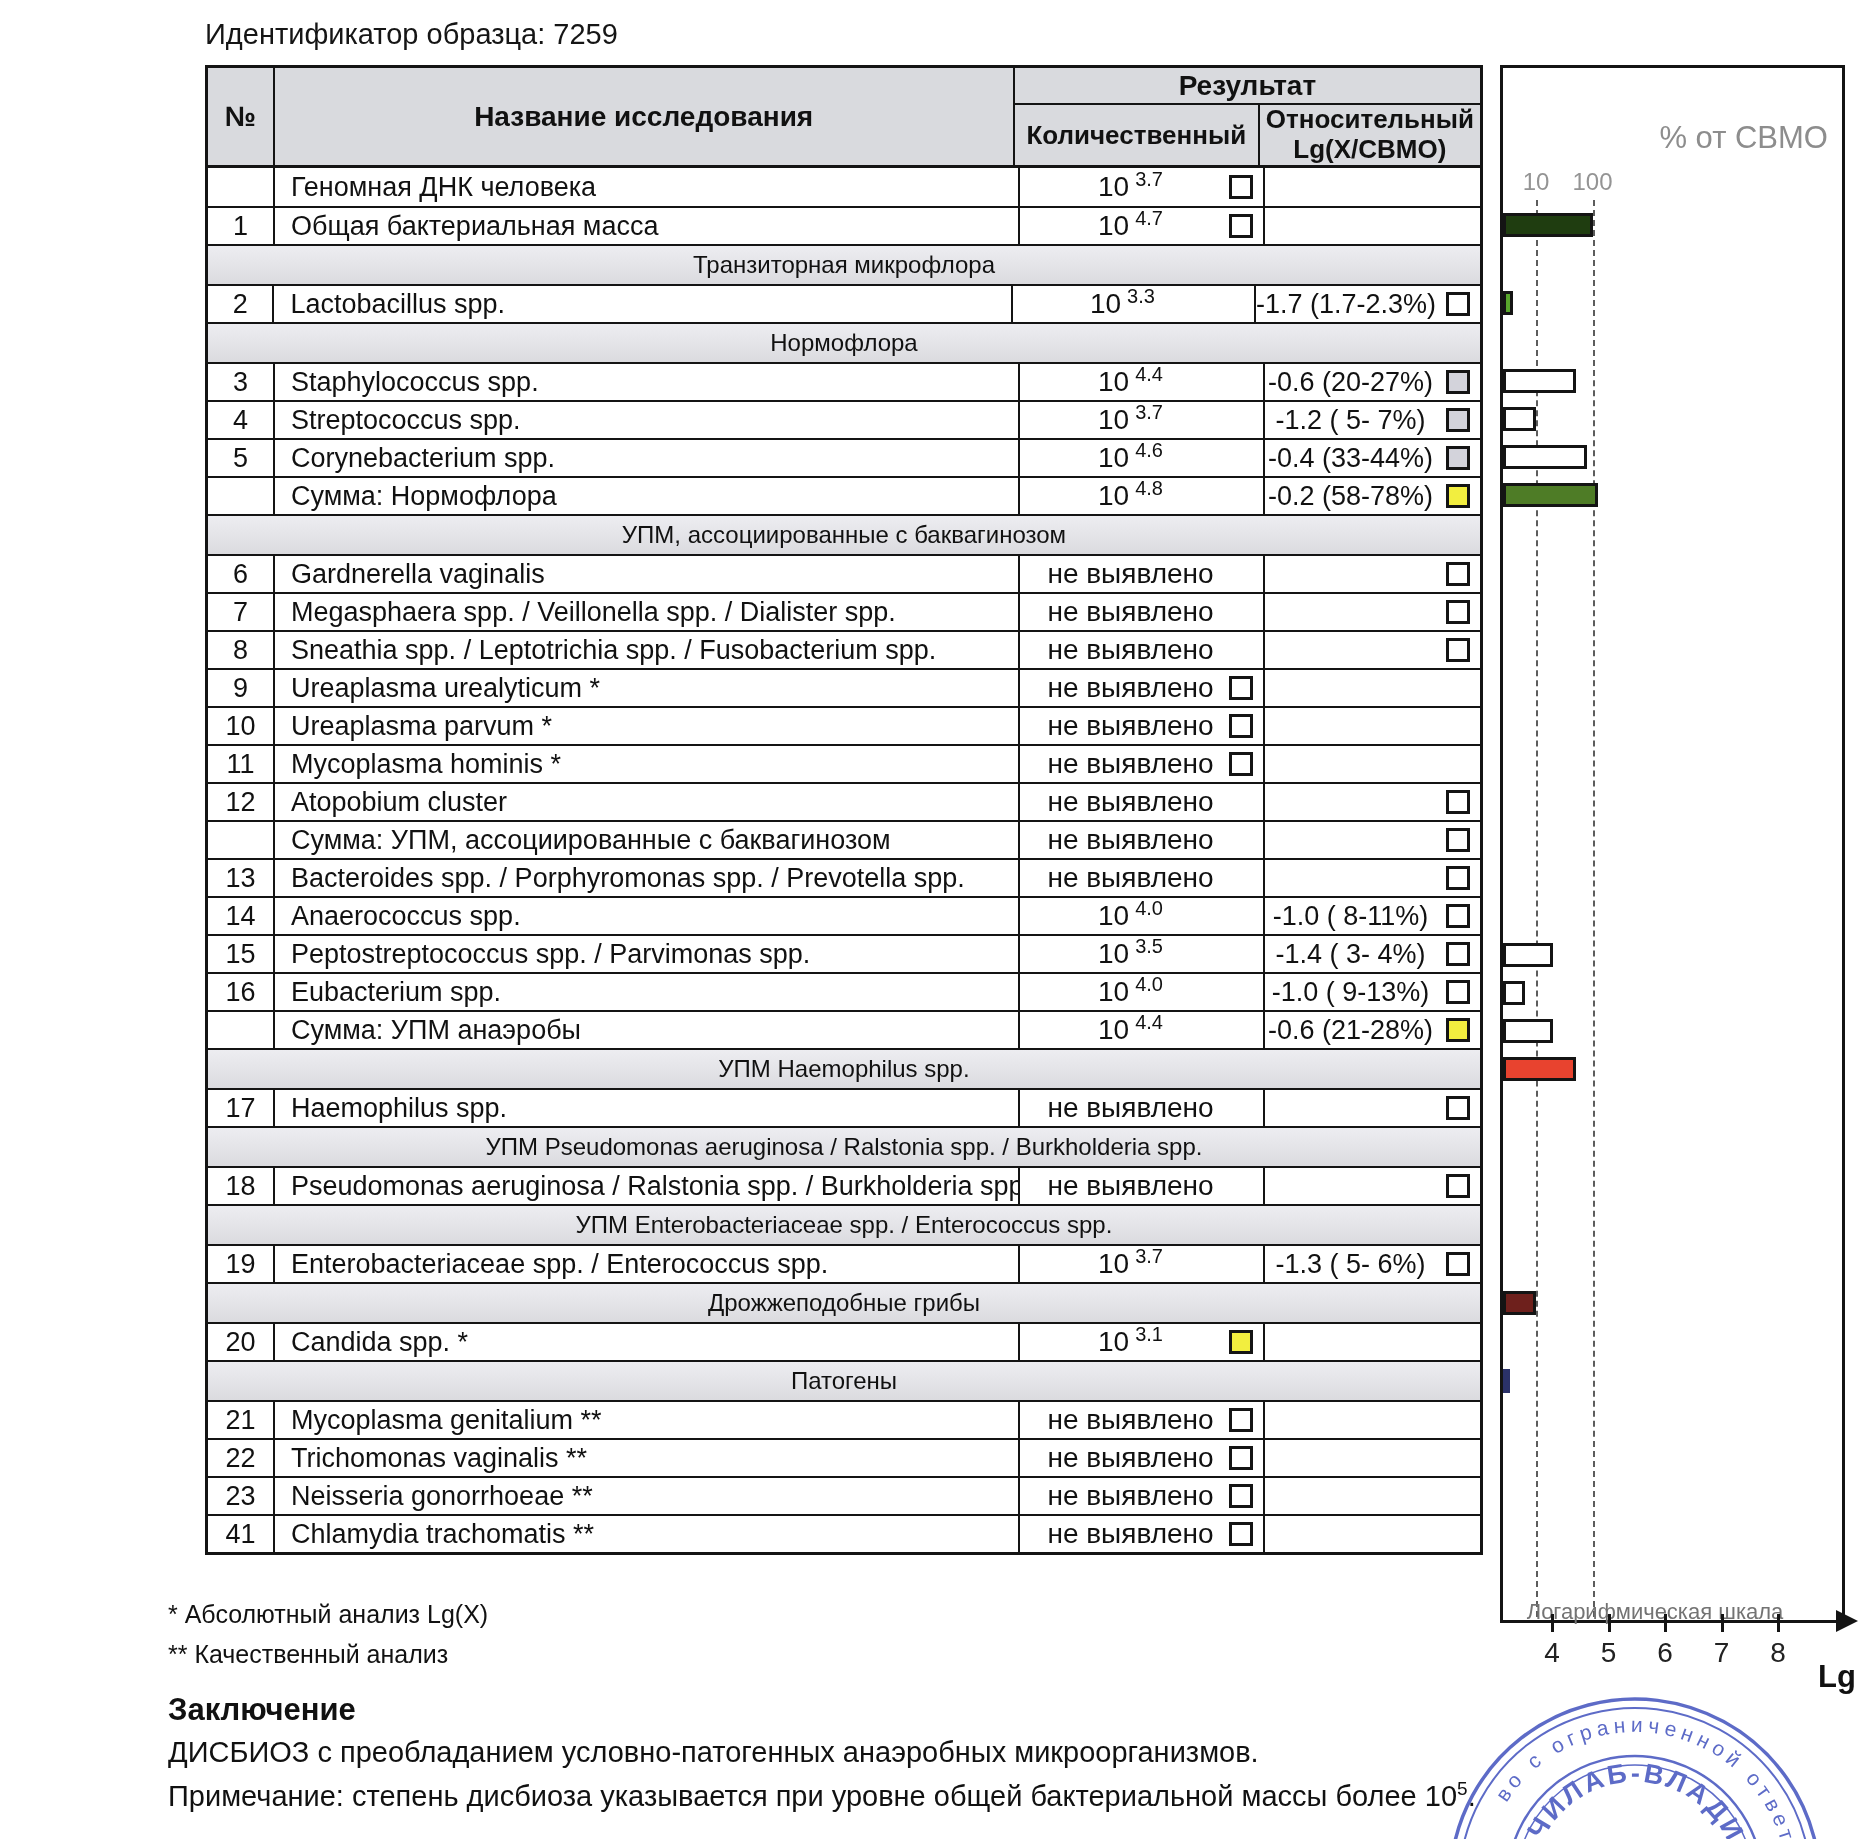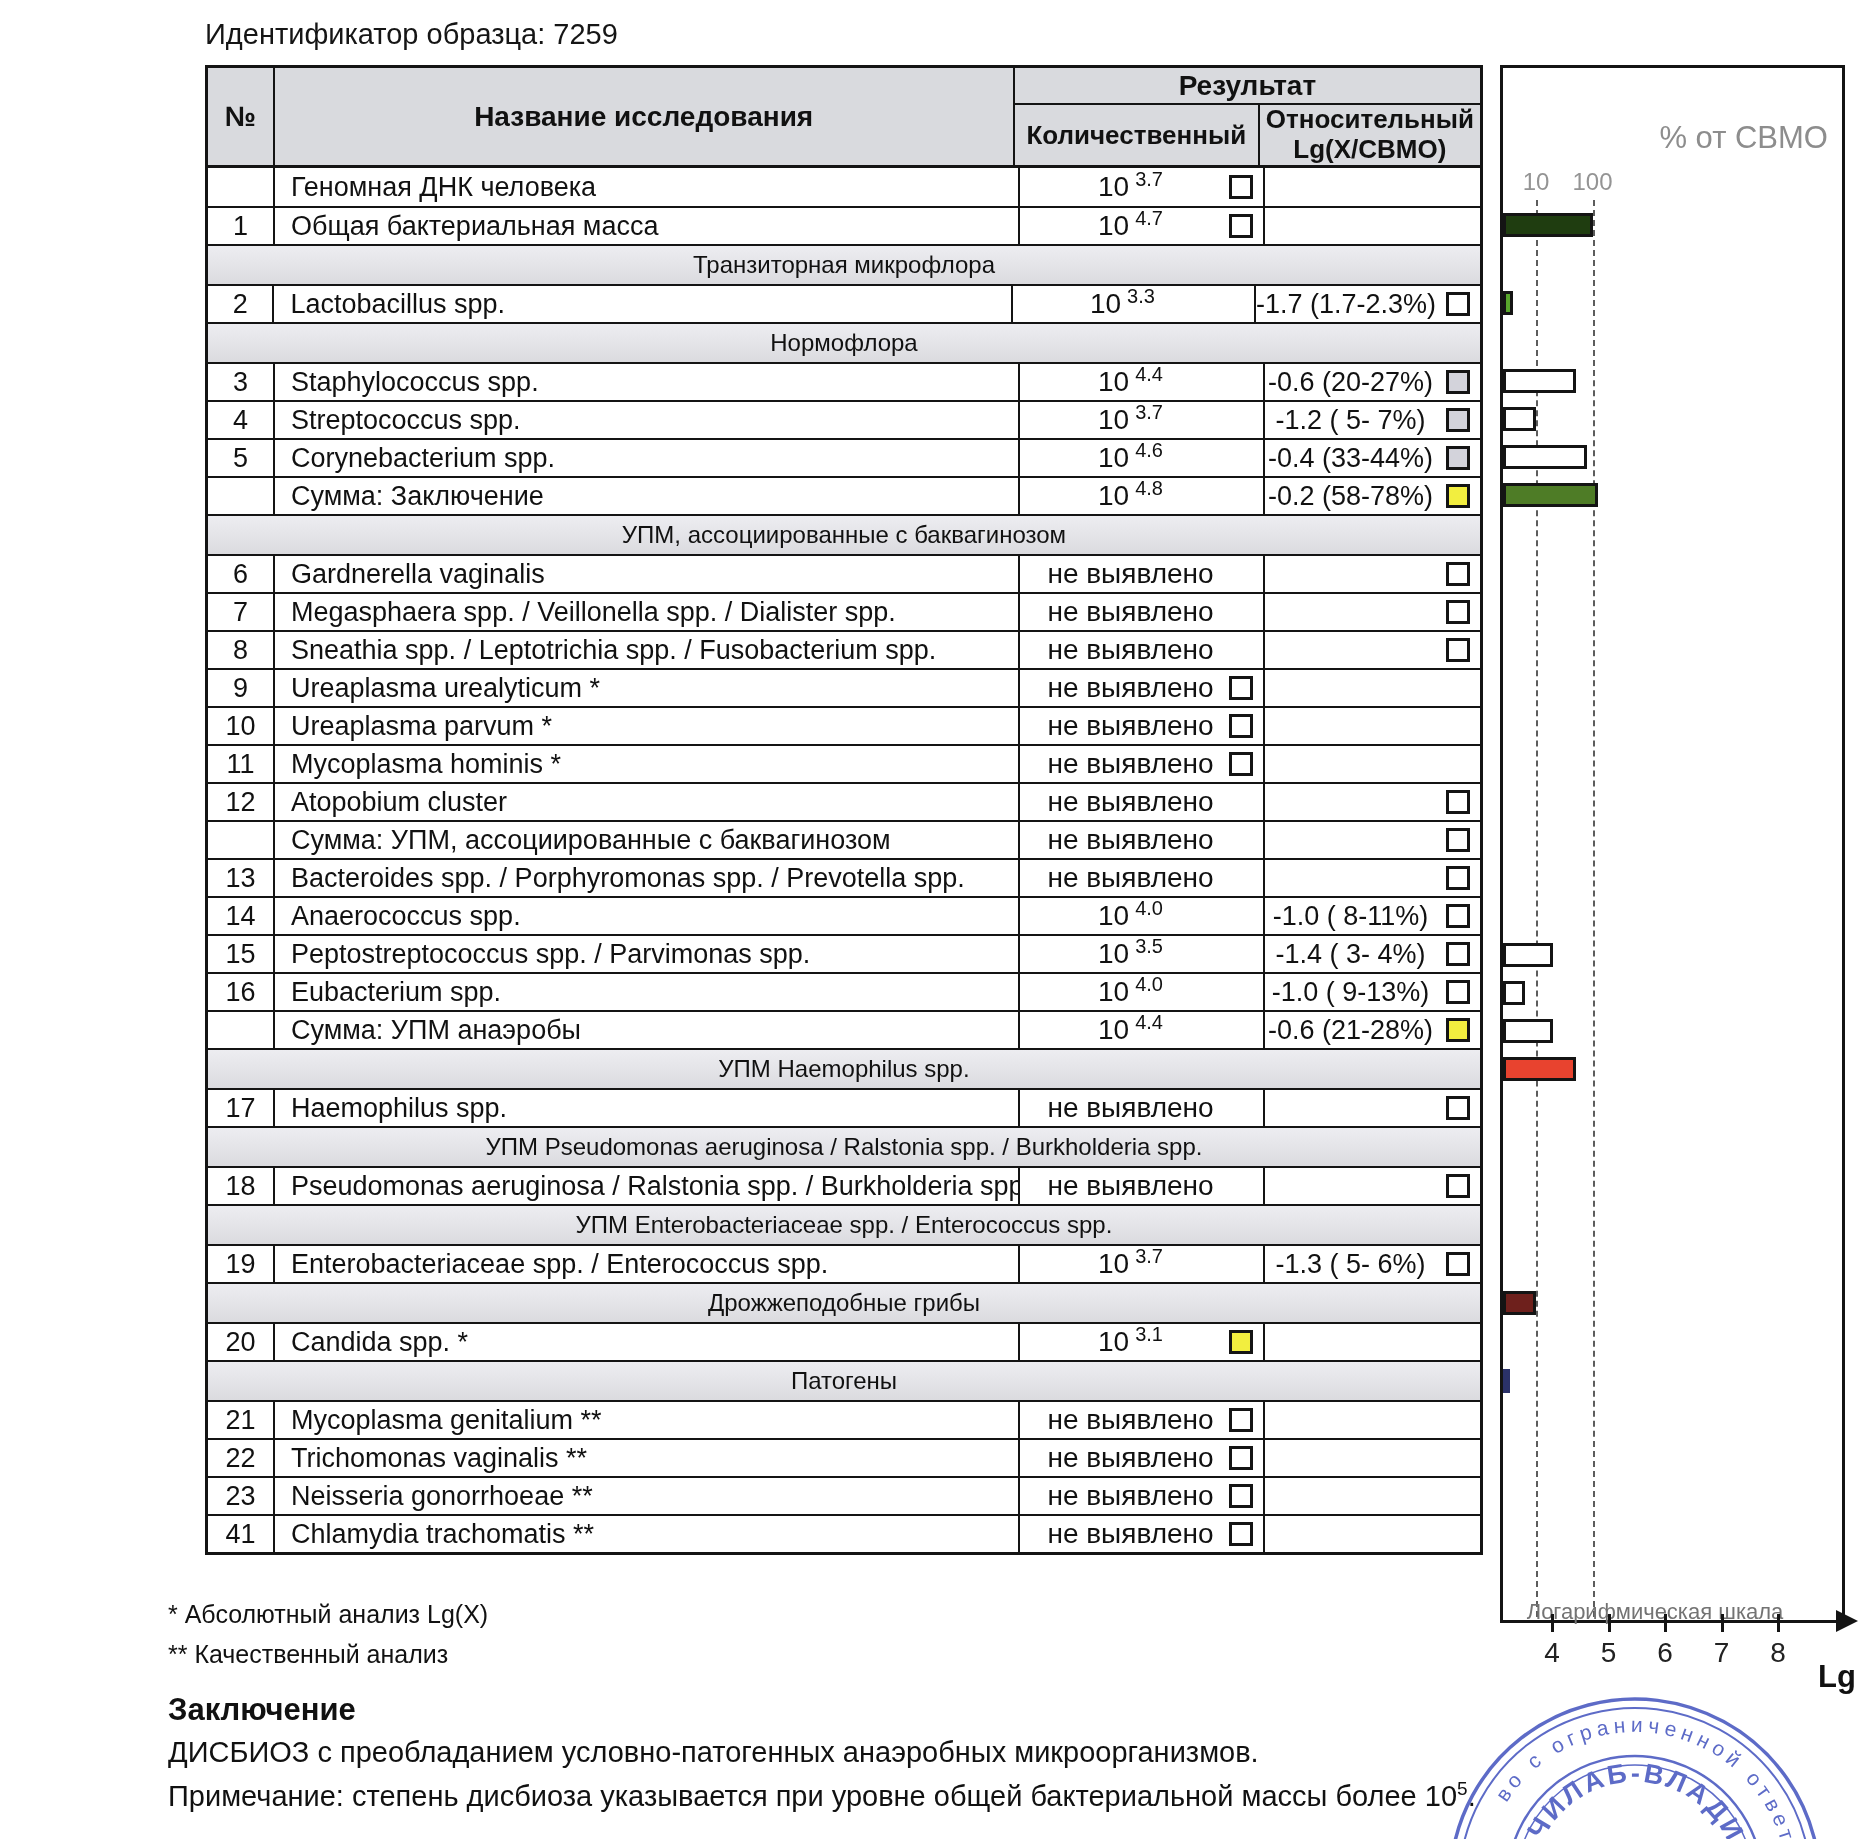--- a/index.html
+++ b/index.html
@@ -162,21 +162,21 @@
 
       </div>
       <div class="c-rel">
         <span>-0.4 (33-44%)</span>
         <span class="cb cb-gray"></span>
       </div>
     </div>
 
     <div class="trow">
       <div class="c-num"></div>
-      <div class="c-name">Сумма: Заключение</div>
+      <div class="c-name">Сумма: Нормофлора</div>
       <div class="c-qty">
         <span>10</span>
             <sup class="exp">4.8</sup>
 
       </div>
       <div class="c-rel">
         <span>-0.2 (58-78%)</span>
         <span class="cb cb-yellow"></span>
       </div>
     </div>

